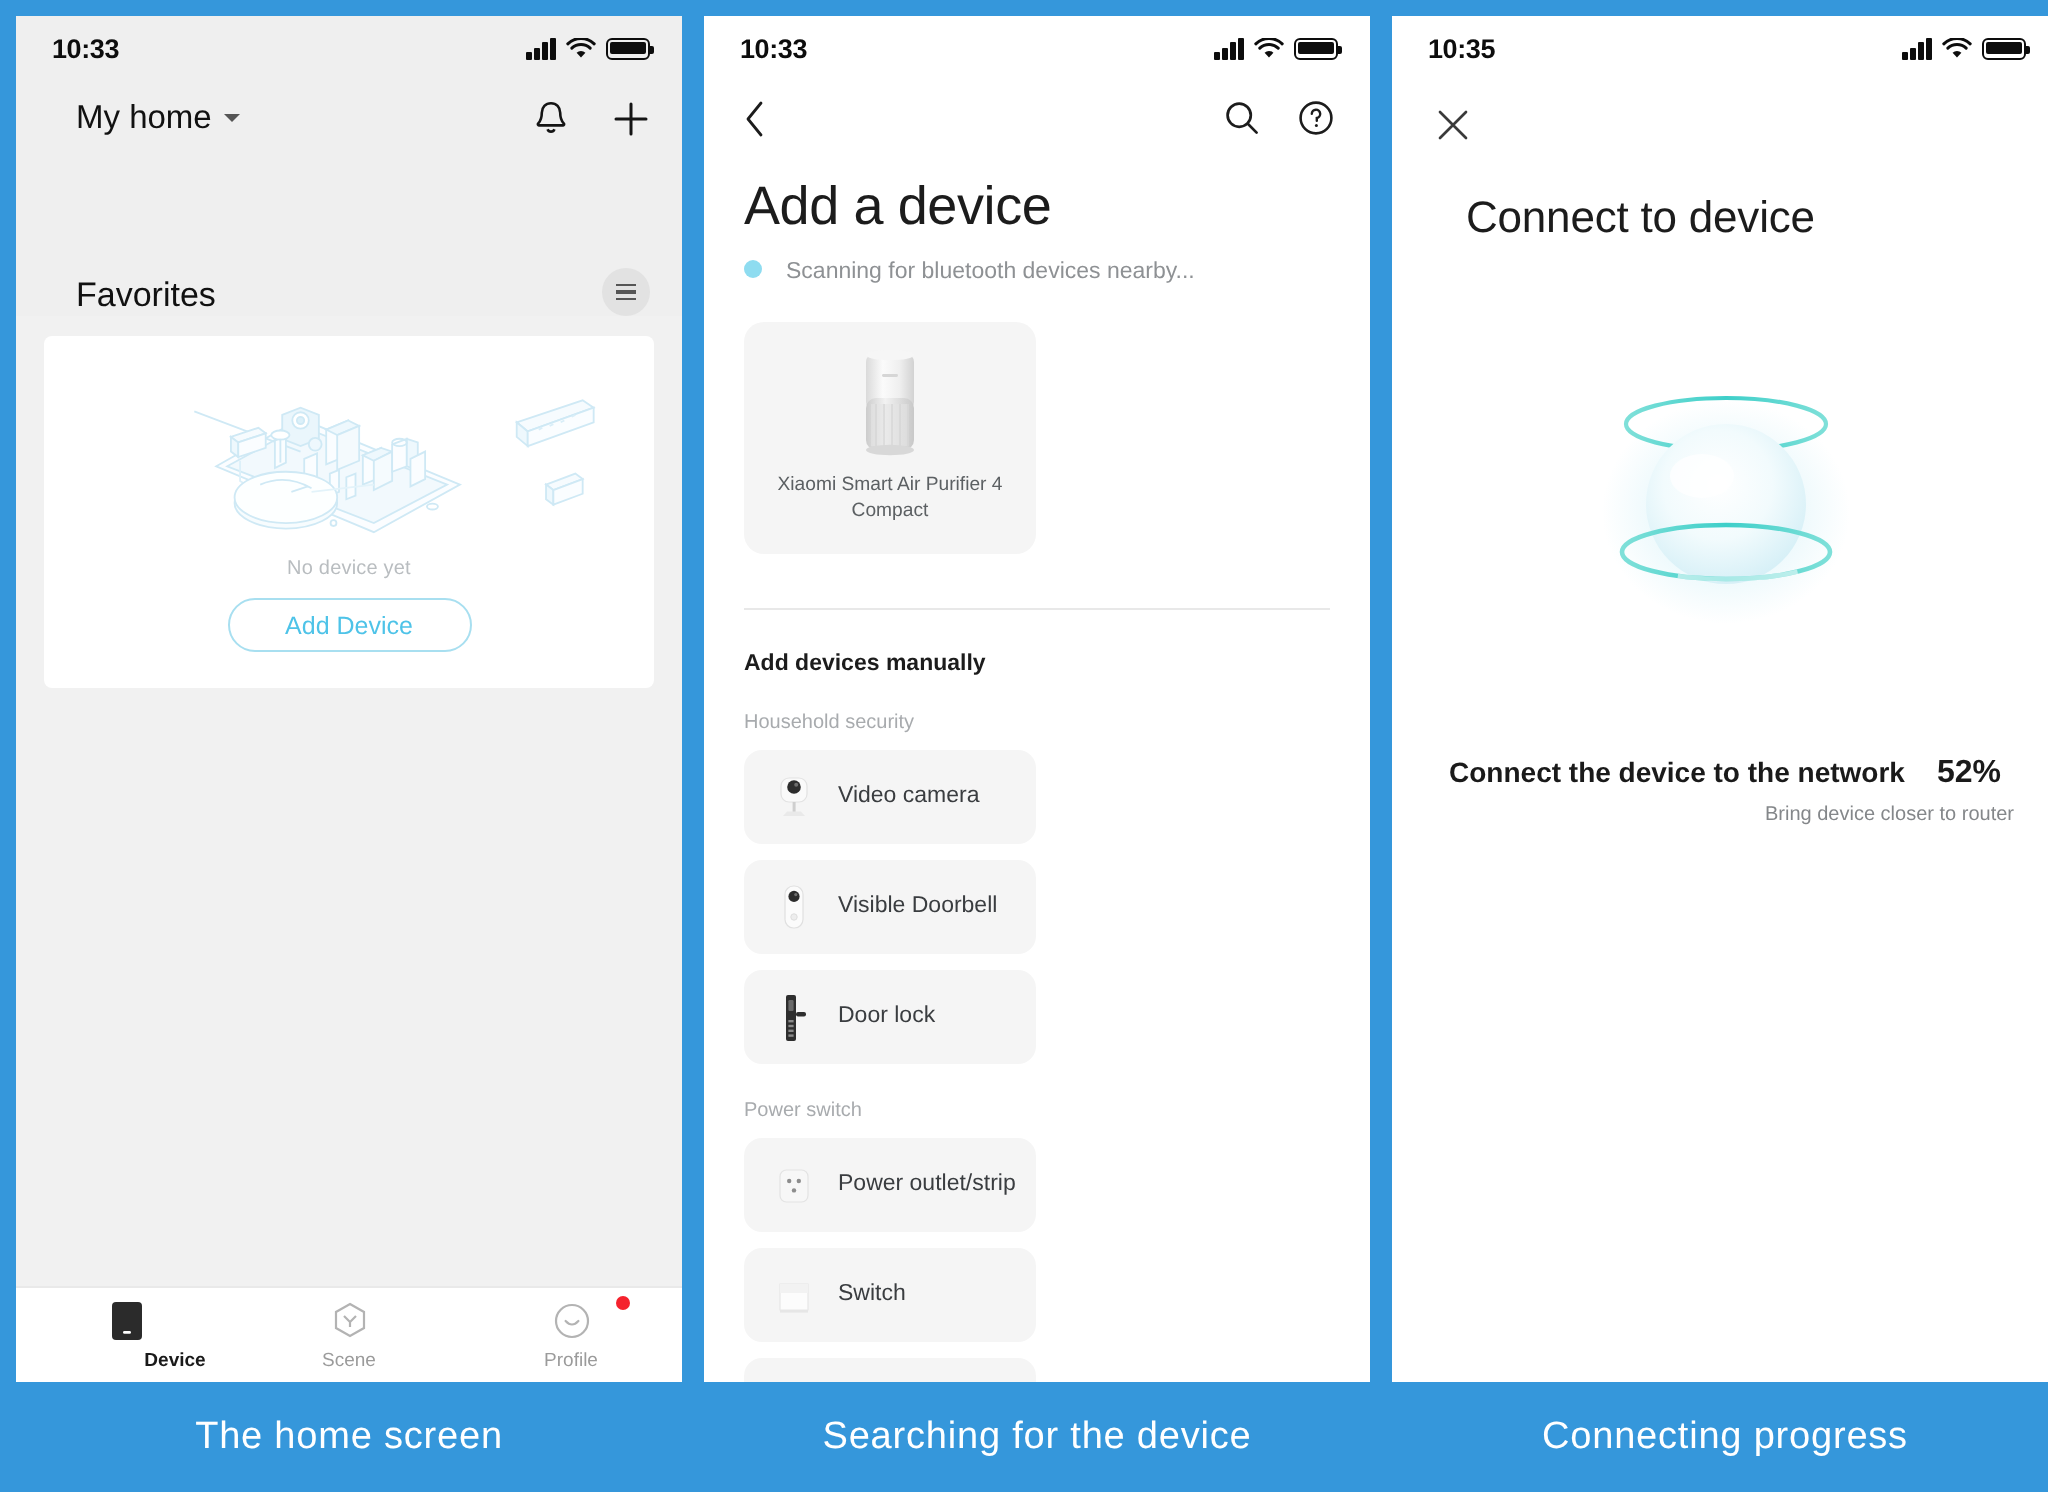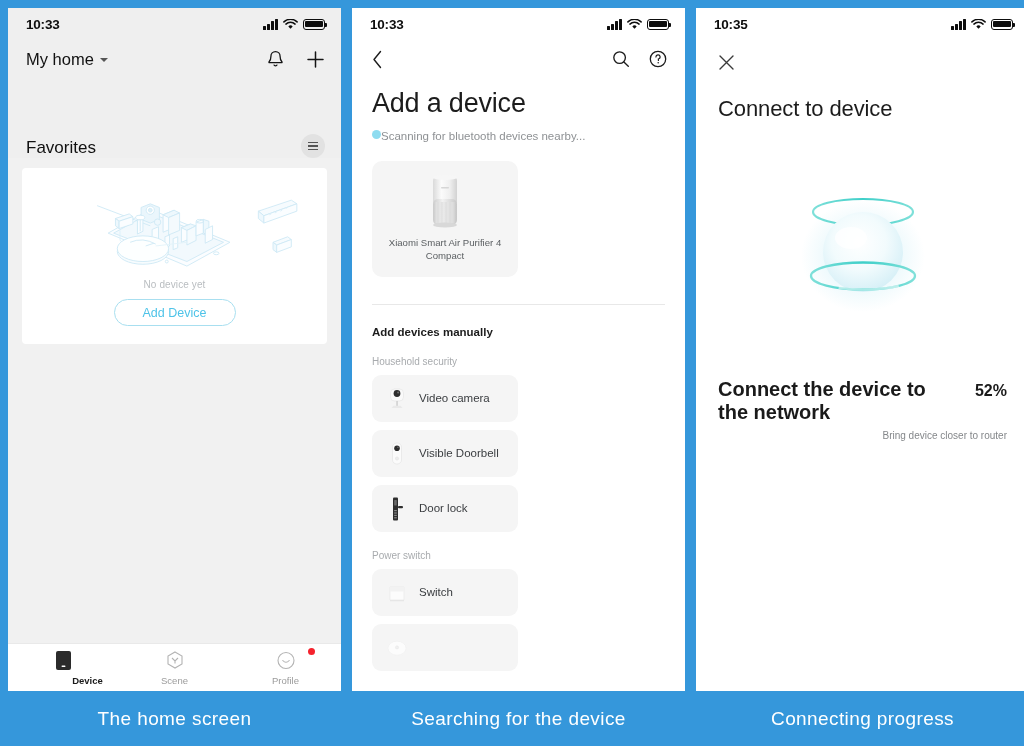--- a/index.html
+++ b/index.html
@@ -72,21 +72,21 @@
     content:""; position:absolute; right:-3.4px; top:3px;
     width:2px; height:4.5px; background:#0d0d0d; border-radius:0 1px 1px 0;
   }
   .batt span { display:block; height:100%; background:#0d0d0d; border-radius:1px; }
 
   
   .p1 { background: #f1f1f1; }
   .p1 .statusbar { background: #efefef; }
   .p1-head {
     background: #efefef;
-    padding: 0 16px 0 18px;
+    padding: 0 16px 0 30px;
     flex: 0 0 auto;
   }
   .p1-row1 {
     height: 38px; display: flex; align-items: center; justify-content: space-between;
   }
   .home-sel { display: flex; align-items: baseline; gap: 6px; cursor: default; }
   .home-sel .txt { font-size: 16.5px; color: #111; }
   .caret {
     width: 0; height: 0; border-left: 4px solid transparent;
     border-right: 4px solid transparent; border-top: 4.5px solid #555;
@@ -131,21 +131,21 @@
 
   
   .p2 { background: #fff; }
   .p2-nav {
     height: 38px; display: flex; align-items: center; justify-content: space-between;
     padding: 0 18px 0 20px; flex: 0 0 auto;
   }
   .p2-nav-right { display: flex; align-items: center; gap: 19px; }
   .p2-scroll { flex: 1; overflow: hidden; padding: 0 20px; }
   .p2-title { font-size: 27px; color: #1c1c1c; margin-top: 10px; letter-spacing: -0.2px; }
-  .scan-row { display: flex; align-items: flex-start; margin-top: 11px; }
+  .scan-row { display: flex; align-items: flex-start; gap: 12px; margin-top: 11px; }
   .scan-dot { width: 9px; height: 9px; border-radius: 50%; background: #8edcf0; flex: 0 0 auto; }
   .scan-txt { font-size: 11.5px; color: #8e9194; }
   .found-card {
     margin-top: 19px; width: 146px; height: 116px; background: #f5f5f5;
     border-radius: 10px; display: flex; flex-direction: column;
     align-items: center; justify-content: flex-start; padding-top: 12px;
   }
   .found-name {
     font-size: 9.6px; color: #5c6063; text-align: center; line-height: 1.35; margin-top: 6px;
   }
@@ -157,26 +157,26 @@
     width: 146px; height: 47px; background: #f5f5f5; border-radius: 9px;
     display: flex; align-items: center; gap: 9px; padding-left: 12px;
   }
   .dev-item .ico { width: 26px; height: 30px; flex: 0 0 auto; display:flex; align-items:center; justify-content:center;}
   .dev-item .nm { font-size: 11.5px; color: #3a3d40; line-height: 1.25; }
 
   
   .p3 { background: #fff; }
   .p3-nav { height: 44px; display: flex; align-items: center; padding: 0 22px; flex: 0 0 auto; }
   .p3-body { flex: 1; padding: 0 22px; display: flex; flex-direction: column; }
-  .p3-title { font-size: 22px; color: #1c1c1c; margin-top: 12px; letter-spacing: -0.1px; }
+  .p3-title { font-size: 22px; color: #1c1c1c; margin-top: 12px; letter-spacing: -0.1px; margin-left: 15px; }
   .orb-wrap { height: 190px; display: flex; align-items: center; justify-content: center; margin-top: 38px; }
   .progress-line {
     display: flex; align-items: baseline; justify-content: center; gap: 16px; margin-top: 28px;
   }
-  .progress-label { font-size: 20px; font-weight: 700; color: #1a1a1a; }
+  .progress-label { font-size: 14px; font-weight: 700; color: #1a1a1a; }
   .progress-pct { font-size: 16px; font-weight: 700; color: #1a1a1a; }
   .progress-sub { text-align: right; font-size: 10px; color: #84878a; margin-top: 6px; }
 </style>
 </head>
 <body>
 
 <div class="stage">
 
   <div class="col">
     <div class="phone p1">
@@ -428,20 +428,31 @@
             </span>
             <span class="nm">Door lock</span>
           </div>
         </div>
 
         <div class="grp-title">Power switch</div>
         <div class="grid">
           <div class="dev-item">
             <span class="ico">
               <svg width="24" height="28" viewBox="0 0 24 28">
+                <rect x="5" y="6" width="14" height="16" rx="3.2" fill="#f7f7f7" stroke="#e3e3e3" stroke-width="0.6"></rect>
+                <circle cx="9.6" cy="11.5" r="1.1" fill="#8d8d8d"></circle>
+                <circle cx="14.4" cy="11.5" r="1.1" fill="#8d8d8d"></circle>
+                <circle cx="12" cy="16.2" r="1.1" fill="#8d8d8d"></circle>
+              </svg>
+            </span>
+            <span class="nm">Power outlet/strip</span>
+          </div>
+          <div class="dev-item">
+            <span class="ico">
+              <svg width="24" height="28" viewBox="0 0 24 28">
                 <path d="M5 8 L19 8 L19 21 L5 21 Z" fill="#fcfcfc" stroke="#e6e6e6" stroke-width="0.6"></path>
                 <path d="M5 8 L19 8 L19 12.5 L5 12.5 Z" fill="#f2f2f2"></path>
                 <path d="M5 21 L19 21 L19 22.3 L5 22.3 Z" fill="#e6e6e6"></path>
               </svg>
             </span>
             <span class="nm">Switch</span>
           </div>
           <div class="dev-item">
             <span class="ico">
               <svg width="24" height="28" viewBox="0 0 24 28">

